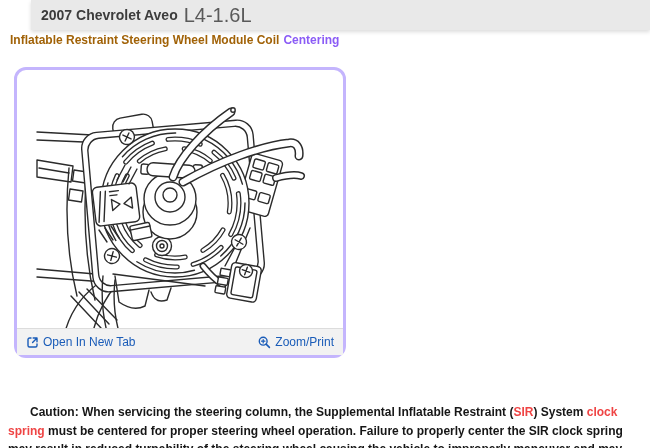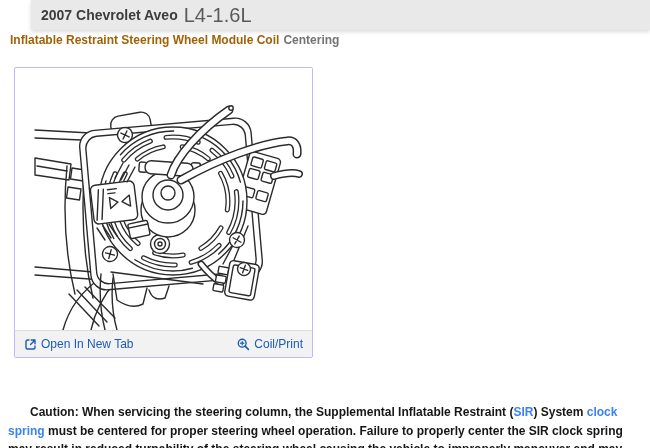--- a/index.html
+++ b/index.html
@@ -18,25 +18,25 @@
     padding:12px 10px;box-sizing:border-box;margin-left:31px;
   }
   .header-bar .vehicle{font-size:14px;font-weight:bold;color:#3c3c3c;}
   .header-bar .engine{font-size:20px;font-weight:normal;color:#5a5a5a;margin-left:6px;}
   
   .doc-title{
     position:absolute;top:33px;left:10px;right:10px;
     font-size:12px;font-weight:bold;line-height:14px;
   }
   .doc-title a{color:#a16207;text-decoration:none;cursor:pointer;}
-  .doc-title .current{color:#737373;margin-left:4px;}
+  .doc-title .current{color:#8b5cf6;margin-left:4px;}
   
   .figure-panel{
-    position:absolute;left:14px;top:67px;width:299px;height:291px;
-    border:1px solid #c4b5fd;border-radius:2px;background:#ffffff;
+    position:absolute;left:14px;top:67px;width:332px;height:291px;
+    border:3px solid #c4b5fd;border-radius:12px;background:#ffffff;
     box-sizing:border-box;
   }
   .diagram-area{
     position:absolute;top:0;left:0;right:0;bottom:27px;overflow:hidden;
   }
   .figure-footer{
     position:absolute;left:0;right:0;bottom:0;height:27px;
     background:#f2f2f2;border-top:1px solid #dcdcdc;
     display:flex;align-items:center;justify-content:space-between;
     padding:0 9px;box-sizing:border-box;
@@ -45,21 +45,21 @@
     display:flex;align-items:center;gap:4px;
     color:#1a5cb8;font-size:12px;text-decoration:none;cursor:pointer;
   }
   .fig-link svg{display:block;}
   
   .caution{
     position:absolute;top:391px;left:8px;right:12px;
     font-size:12px;font-weight:bold;color:#161616;
     line-height:18.5px;text-indent:22px;
   }
-  .caution a{color:#3b82f6;text-decoration:none;cursor:pointer;font-weight:bold;}
+  .caution a{color:#ef4444;text-decoration:none;cursor:pointer;font-weight:bold;}
   
   .la{stroke:#2b2b2b;stroke-width:1.4;fill:none;stroke-linecap:round;stroke-linejoin:round;}
   .laf{stroke:#2b2b2b;stroke-width:1.4;fill:#ffffff;stroke-linecap:round;stroke-linejoin:round;}
 </style>
 </head>
 <body>
 
 <div class="header-bar">
   <span class="vehicle">2007 Chevrolet Aveo</span>
   <span class="engine">L4-1.6L</span>
@@ -209,18 +209,18 @@
         <path d="M7.2 2 H11 V5.8 M11 2 L6.6 6.4" stroke="#1a5cb8" stroke-width="1.4" fill="none" stroke-linecap="round" stroke-linejoin="round"></path>
       </svg>
       <span>Open In New Tab</span>
     </a>
     <a class="fig-link">
       <svg width="13" height="13" viewBox="0 0 13 13">
         <circle cx="5.2" cy="5.2" r="3.9" stroke="#1a5cb8" stroke-width="1.4" fill="none"></circle>
         <path d="M5.2 3.5 V6.9 M3.5 5.2 H6.9" stroke="#1a5cb8" stroke-width="1.2" fill="none" stroke-linecap="round"></path>
         <path d="M8.1 8.1 L11.4 11.4" stroke="#1a5cb8" stroke-width="1.6" fill="none" stroke-linecap="round"></path>
       </svg>
-      <span>Coil/Print</span>
+      <span>Zoom/Print</span>
     </a>
   </div>
 </div>
 
 <p class="caution"><span>Caution: When servicing the steering column, the Supplemental Inflatable Restraint (</span><a>SIR</a><span>) System </span><a>clock spring</a><span> must be centered for proper steering wheel operation. Failure to properly center the SIR clock spring may result in reduced turnability of the steering wheel causing the vehicle to improperly maneuver and may cause the SIR system to be inoperative.</span></p>
 
 </body></html>

